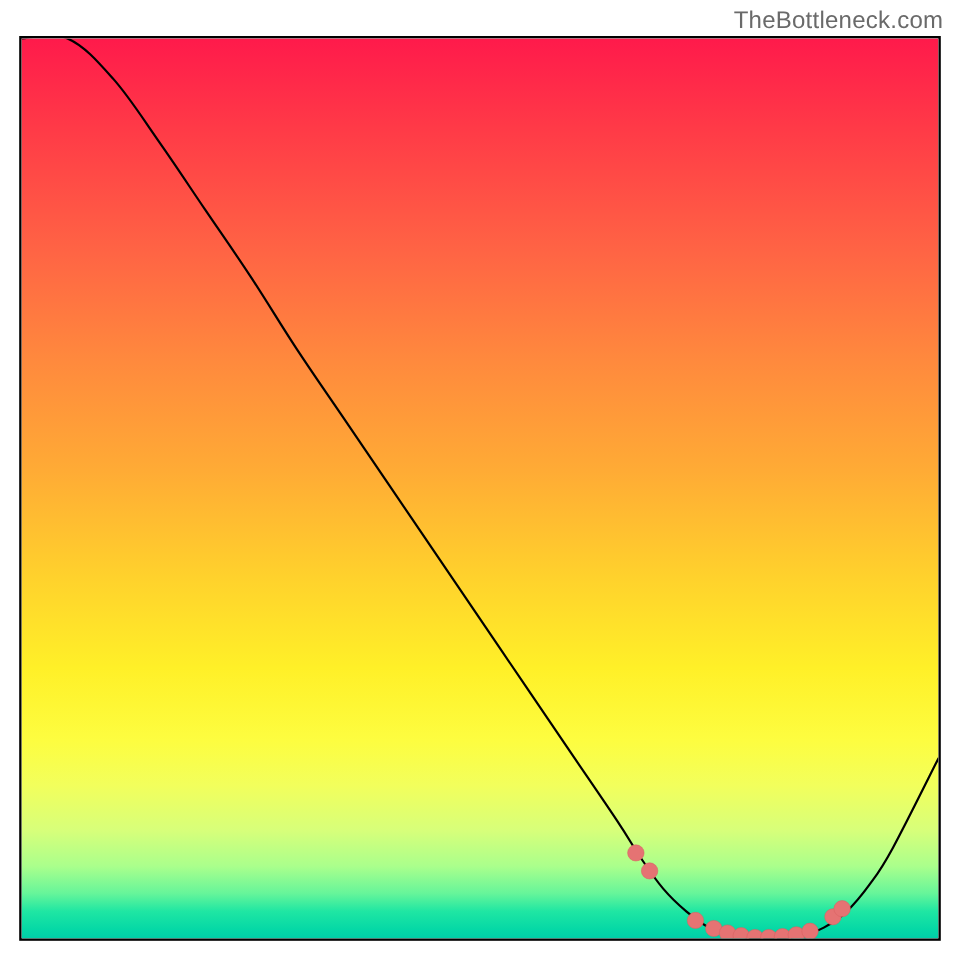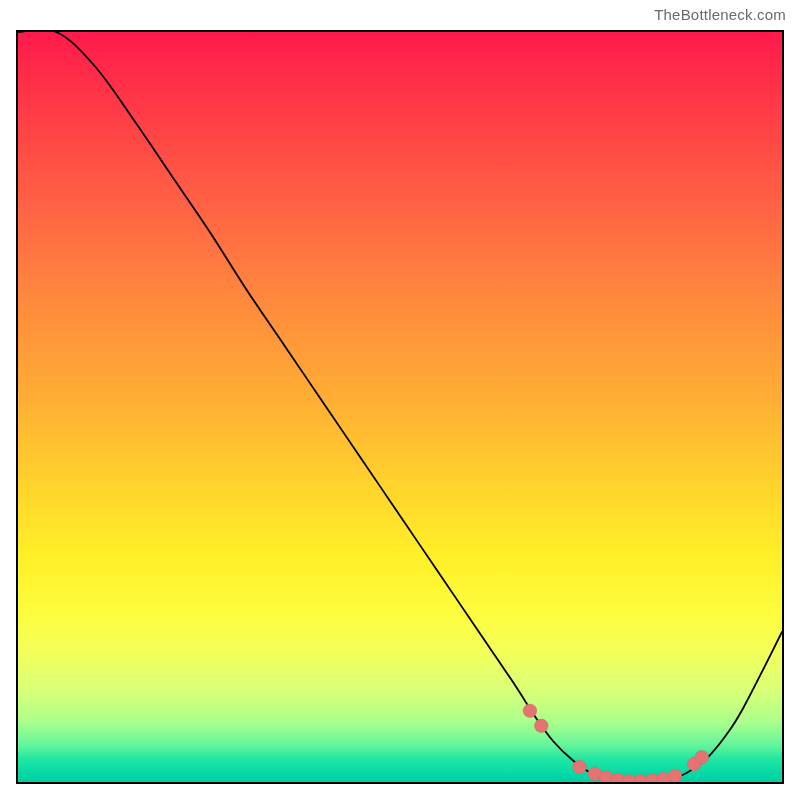--- a/index.html
+++ b/index.html
@@ -14,21 +14,21 @@
   .wrap {
     position: relative;
     width: 800px;
     height: 800px;
   }
   .attribution {
     position: absolute;
     top: 6px;
     right: 14px;
     color: #6a6a6a;
-    font-size: 15px;
+    font-size: 20px;
     font-weight: 400;
     letter-spacing: 0.2px;
     z-index: 10;
   }
   .plot {
     position: absolute;
     left: 16px;
     top: 30px;
     width: 768px;
     height: 754px;

